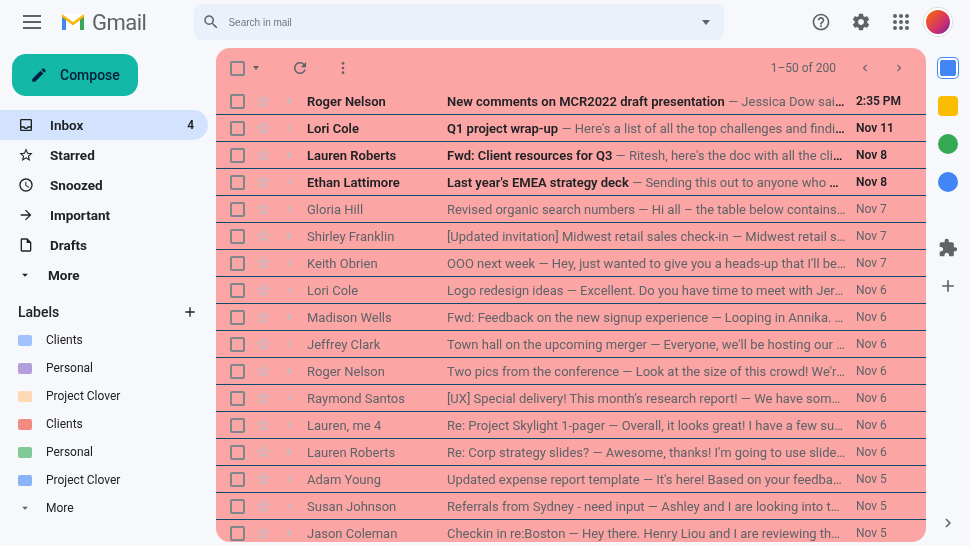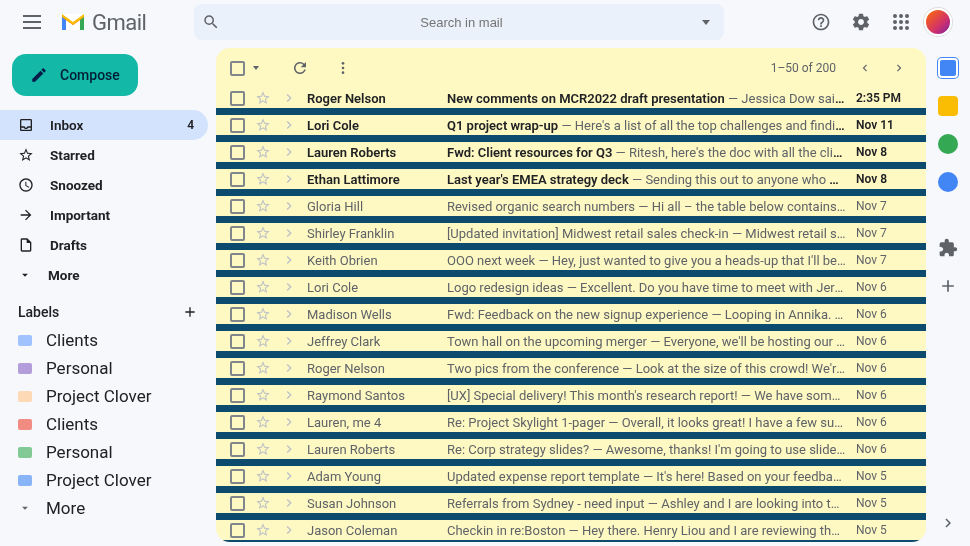--- a/index.html
+++ b/index.html
@@ -36,23 +36,22 @@
   display: flex;
   align-items: center;
   padding: 0 8px;
   gap: 8px;
 }
 .search-bar input {
   flex: 1;
   border: none;
   background: transparent;
   outline: none;
-  font-size: 13px;
+  font-size: 10px;
   color: #5f6368;
-  text-align: center;
 }
 .search-caret {
   width: 0; height: 0;
   border-left: 4px solid transparent;
   border-right: 4px solid transparent;
   border-top: 5px solid #5f6368;
   margin-right: 6px;
 }
 .header-right {
   margin-left: auto;
@@ -109,27 +108,27 @@
 .labels-header {
   display: flex; align-items: center; justify-content: space-between;
   padding: 14px 10px 6px 18px;
   margin-left: -8px;
   font-weight: 500;
 }
 .label-item {
   display: flex; align-items: center; gap: 14px;
   height: 28px; padding: 0 10px 0 18px;
   margin-left: -8px;
-  font-size: 17px;
+  font-size: 12px;
   cursor: pointer;
 }
 .label-swatch { width: 14px; height: 11px; border-radius: 2px; }
 .main {
   flex: 1;
-  background: #fef9c3;
+  background: #fca5a5;
   border-radius: 14px;
   margin: 4px 0 4px 0;
   overflow: hidden;
   display: flex;
   flex-direction: column;
 }
 .toolbar {
   display: flex; align-items: center;
   height: 40px;
   padding: 0 14px;
@@ -151,21 +150,21 @@
 .toolbar-spacer { flex: 1; }
 .page-info { font-size: 12px; color: #5f6368; margin-right: 8px; }
 .mail-list { flex: 1; overflow-y: auto; }
 .mail-row {
   display: flex; align-items: center;
   height: 27px;
   padding: 0 14px;
   gap: 10px;
   font-size: 13px;
   cursor: pointer;
-  border-bottom: 7px solid #0c4a6e;
+  border-bottom: 1px solid #0c4a6e;
 }
 .mail-row.unread { font-weight: 600; color: #202124; }
 .mail-row.read { color: #5f6368; }
 .mail-row .sender { width: 130px; flex-shrink: 0; overflow: hidden; text-overflow: ellipsis; white-space: nowrap; }
 .mail-row .content-wrap { flex: 1; overflow: hidden; text-overflow: ellipsis; white-space: nowrap; }
 .mail-row .subject {}
 .mail-row .snippet-dash { color: #5f6368; font-weight: 400; }
 .mail-row .snippet { font-weight: 400; color: #5f6368; }
 .mail-row .date { width: 56px; flex-shrink: 0; font-size: 12px; }
 .star-icon { color: #bdc1c6; cursor: pointer; }

